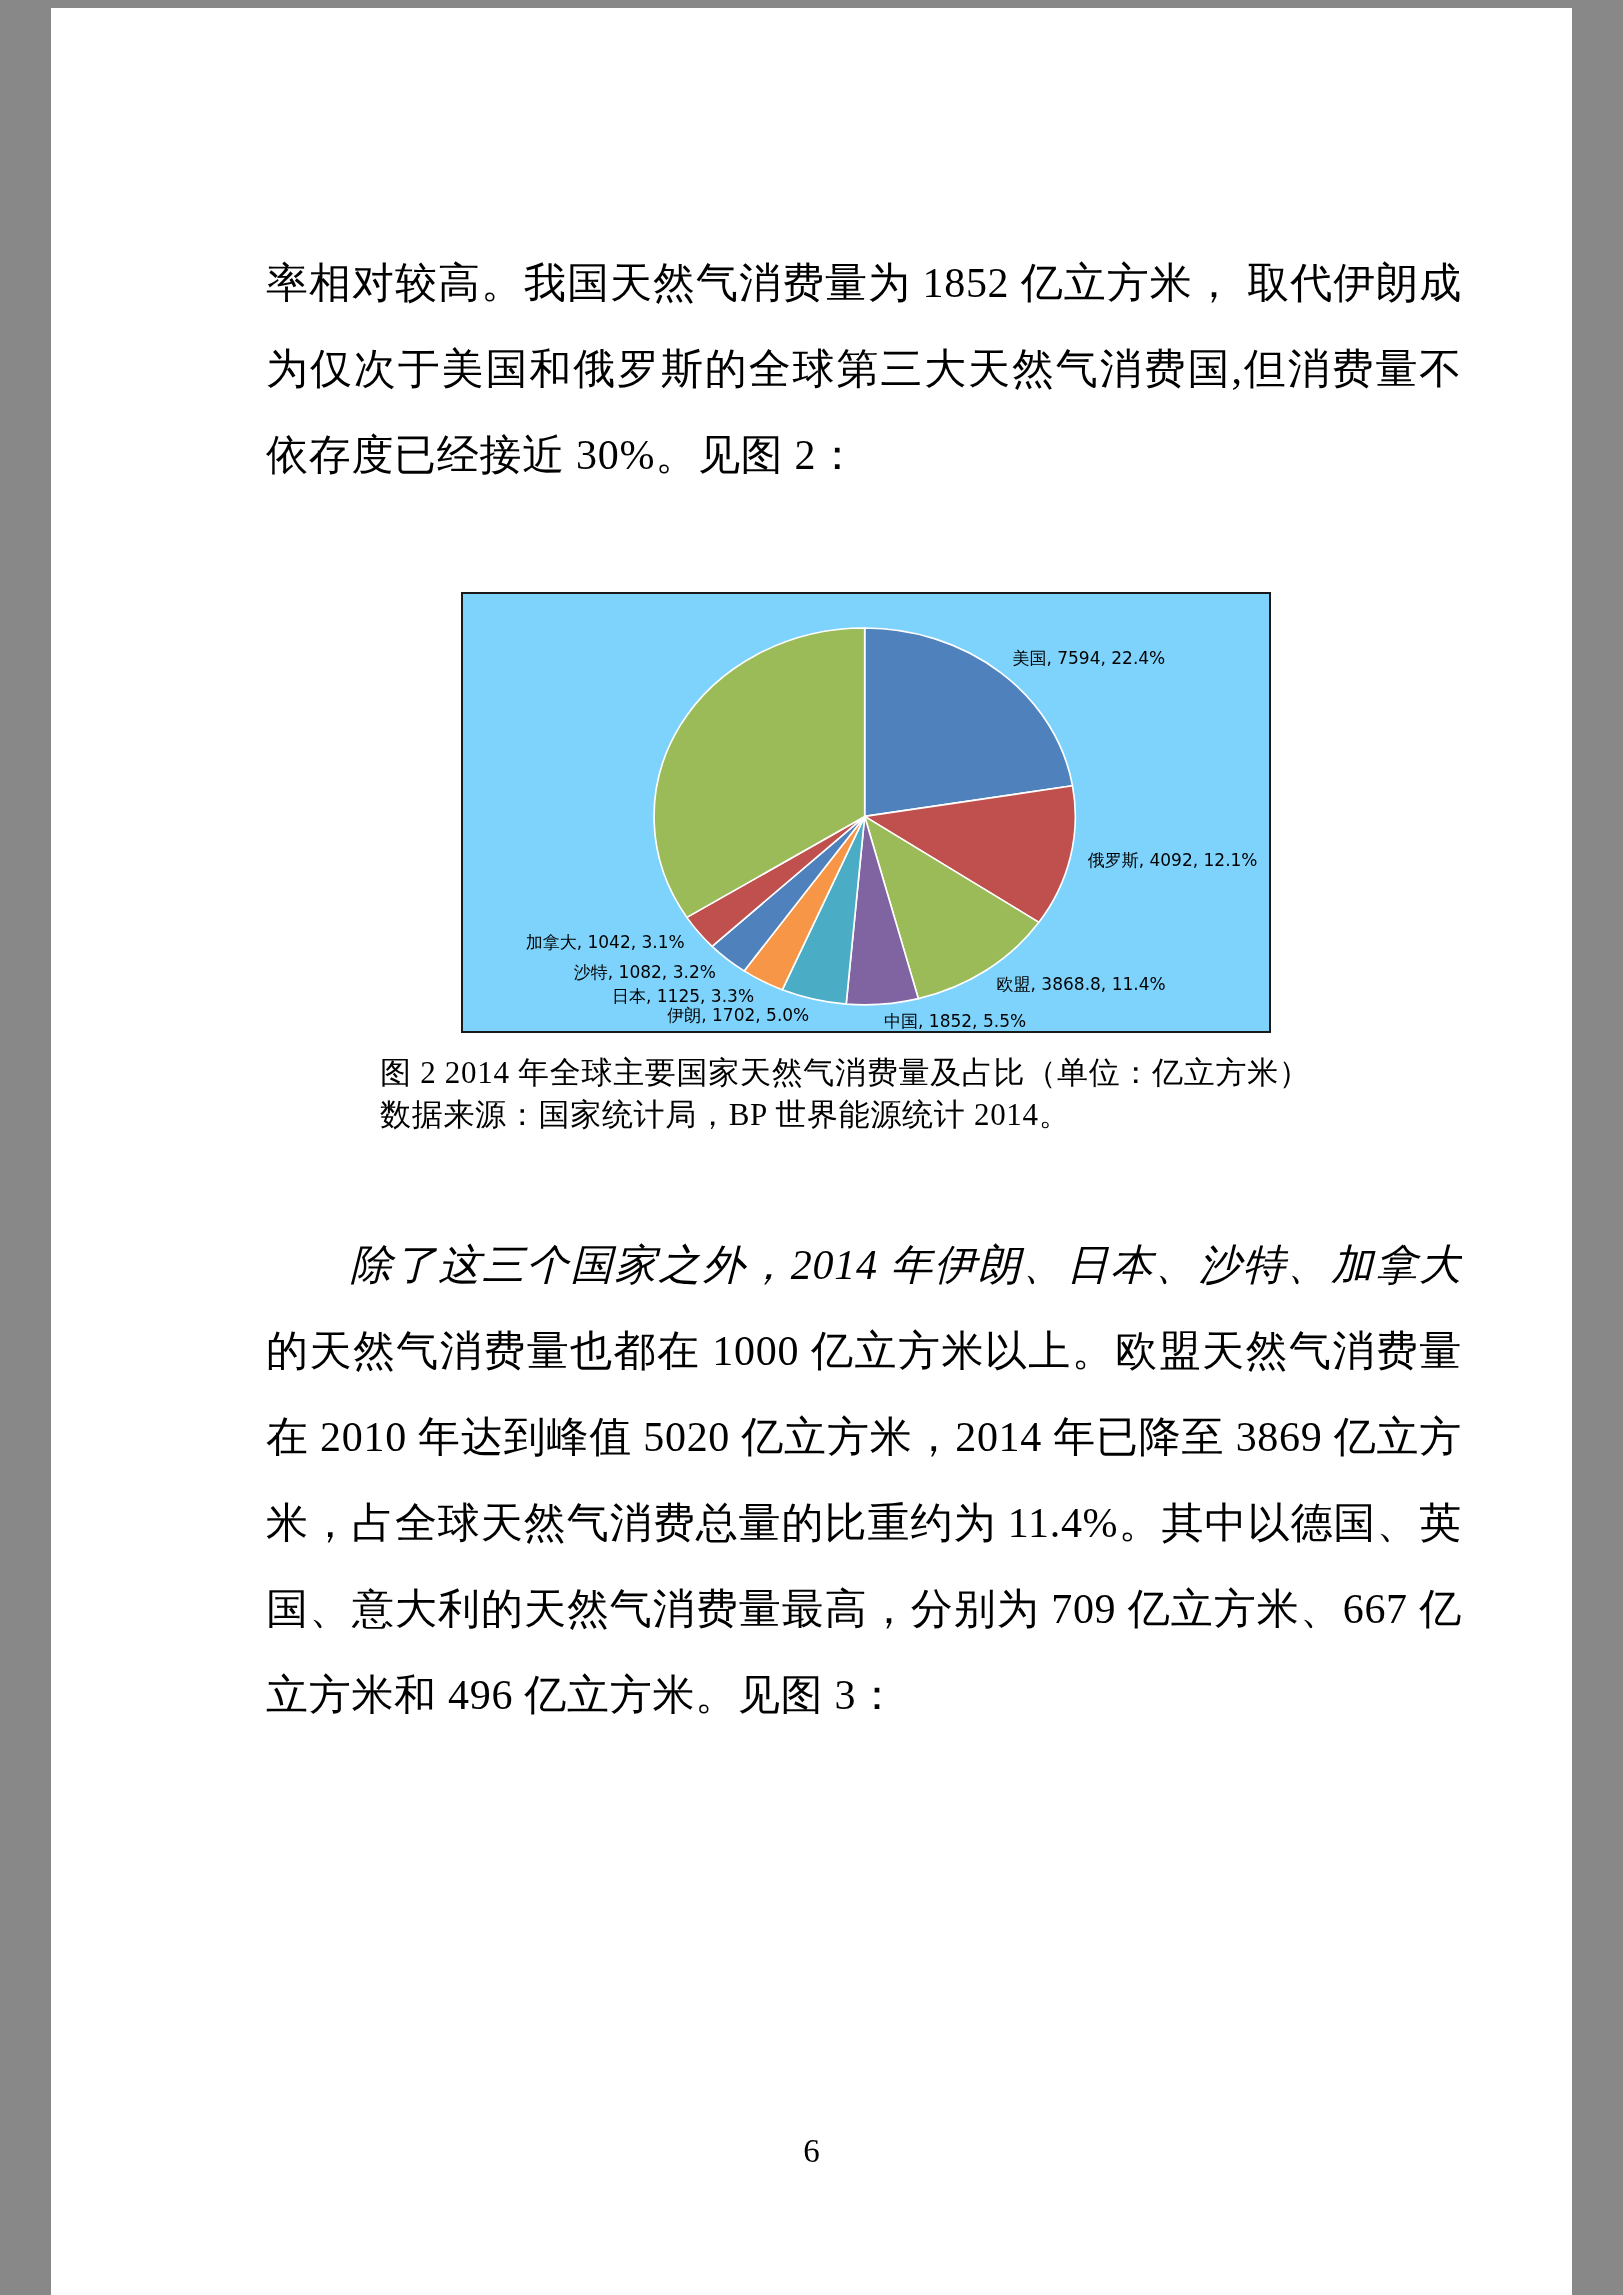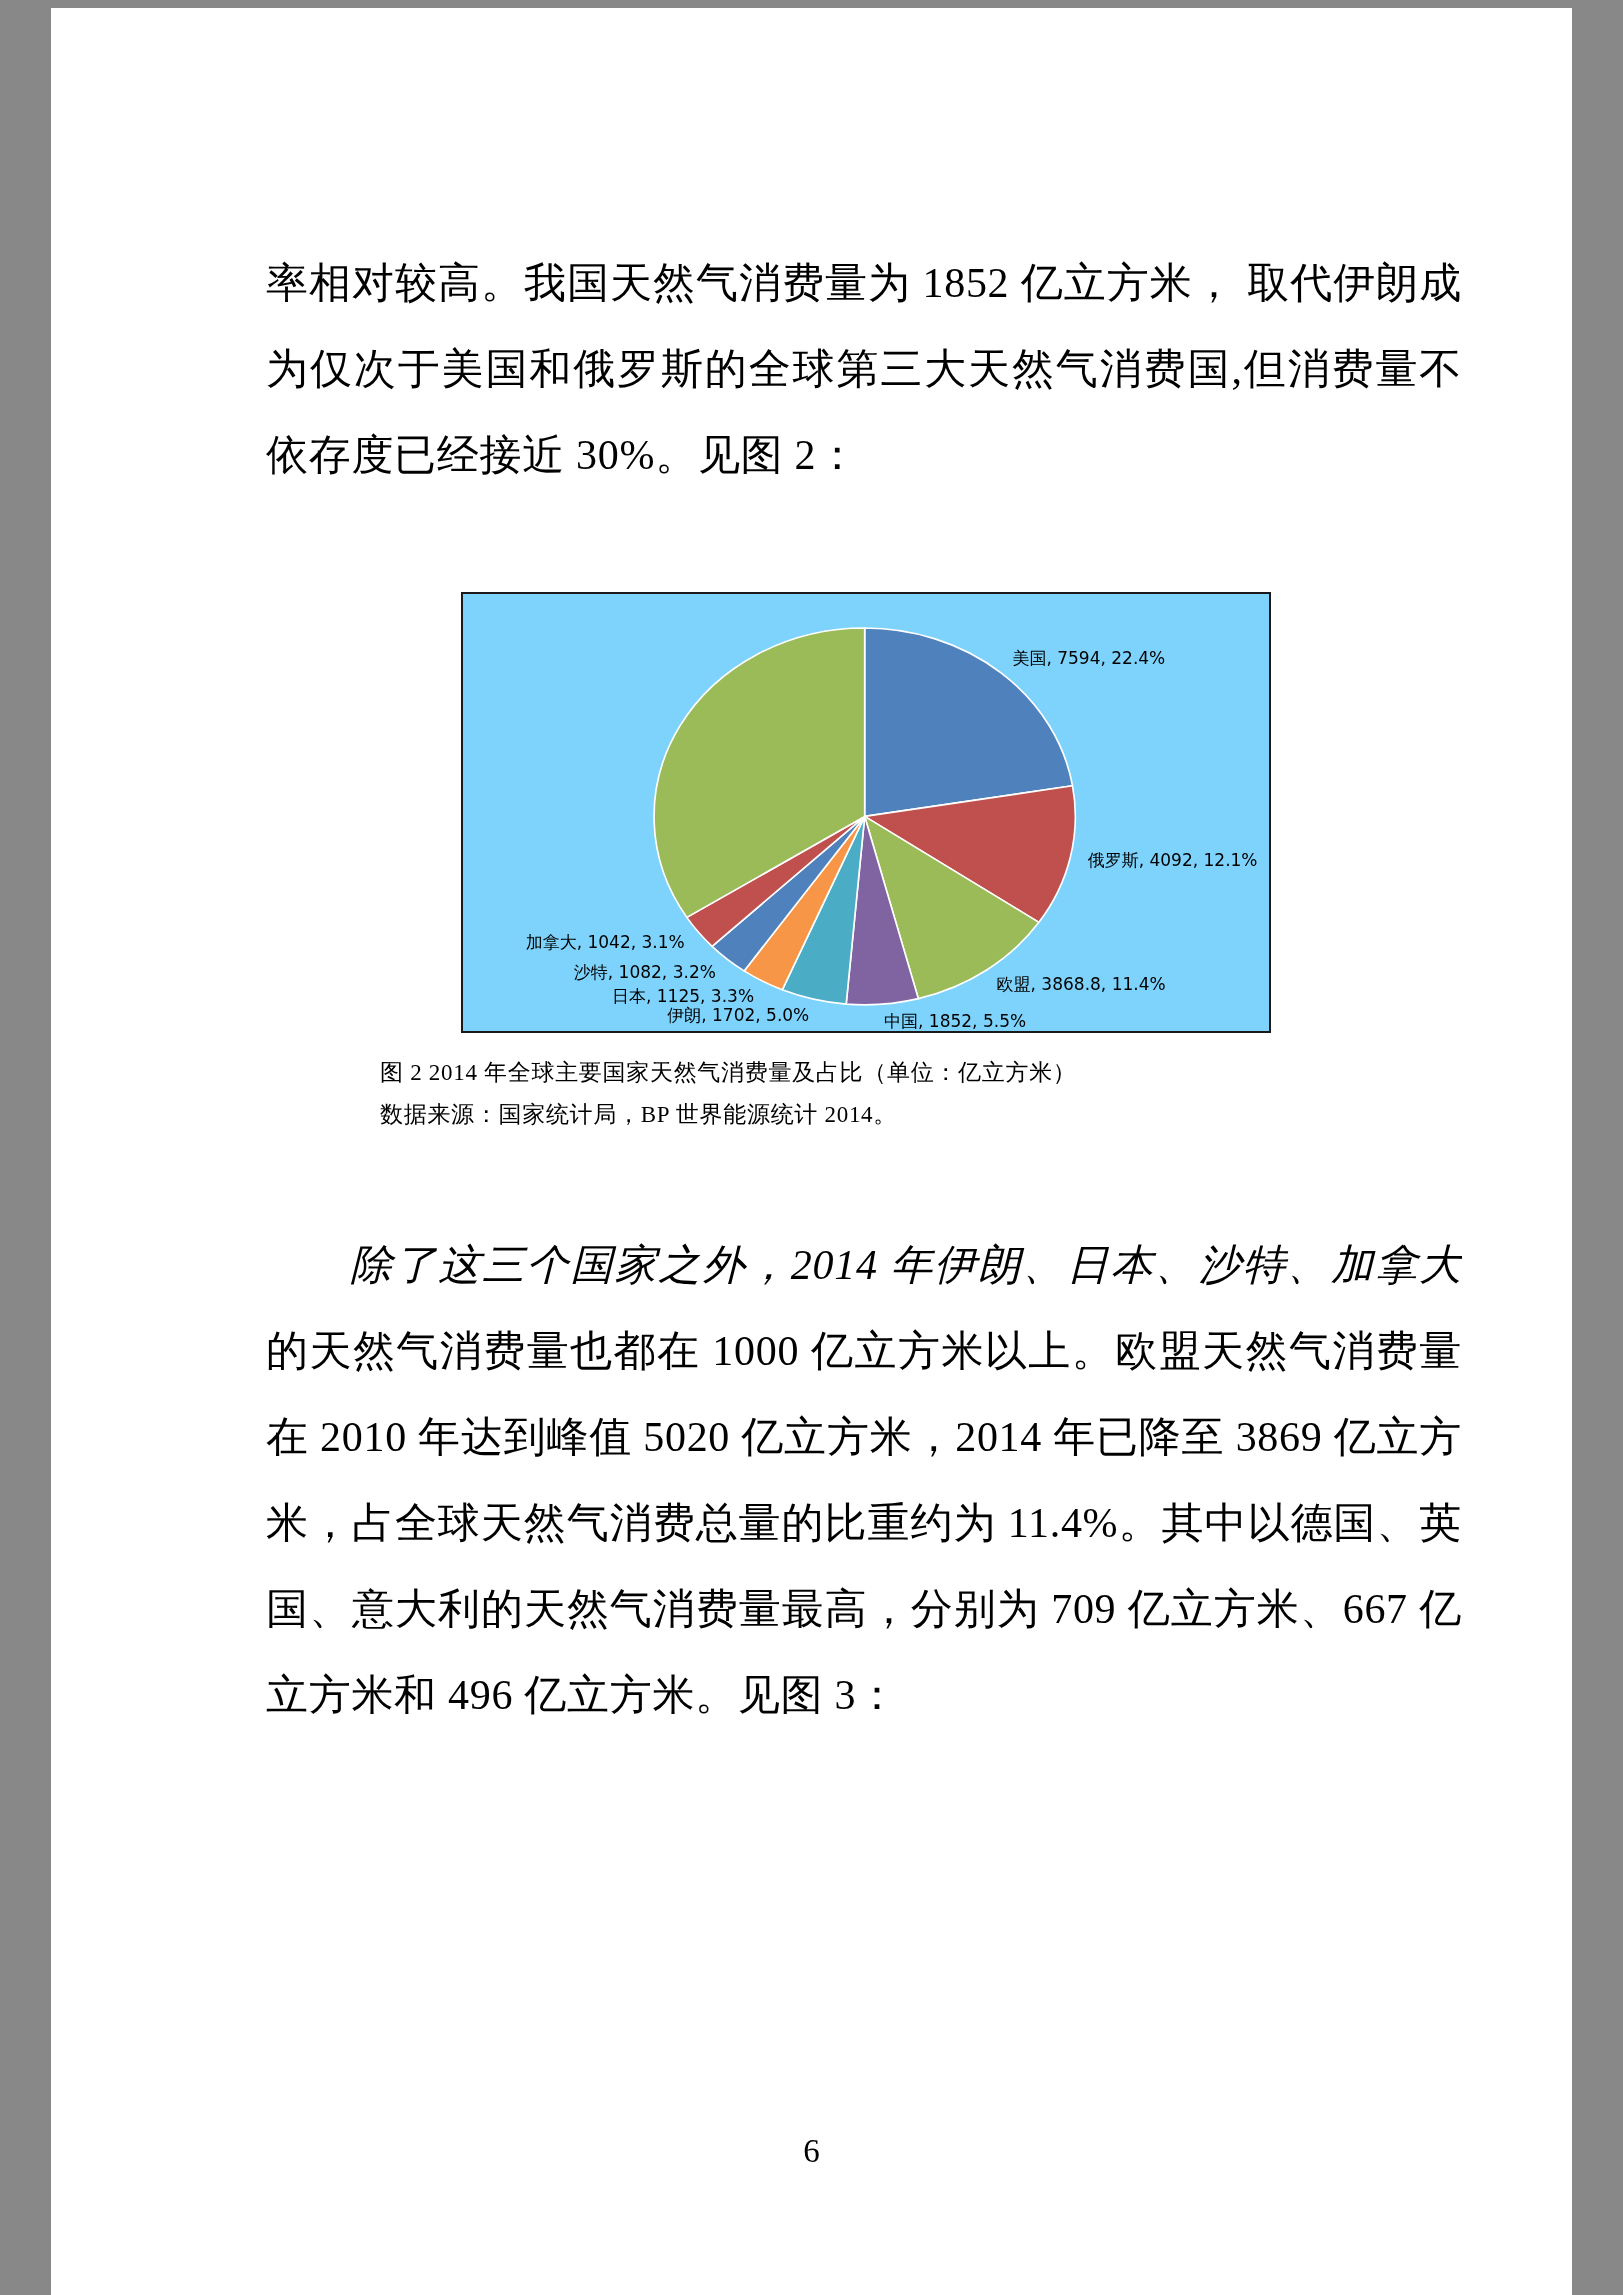--- a/index.html
+++ b/index.html
@@ -55,21 +55,21 @@
   .chart-box svg text {
     font-family: "DejaVu Sans", "Liberation Sans", sans-serif;
     font-size: 26px;
     fill: #000;
   }
   .caption {
     position: absolute;
     left: 329px;
     top: 1044px;
     width: 1080px;
-    font-size: 23px;
+    font-size: 31px;
     line-height: 42px;
     letter-spacing: 0.7px;
   }
   .page-number {
     position: absolute;
     left: 0;
     right: 0;
     top: 2125px;
     text-align: center;
     font-size: 33px;

